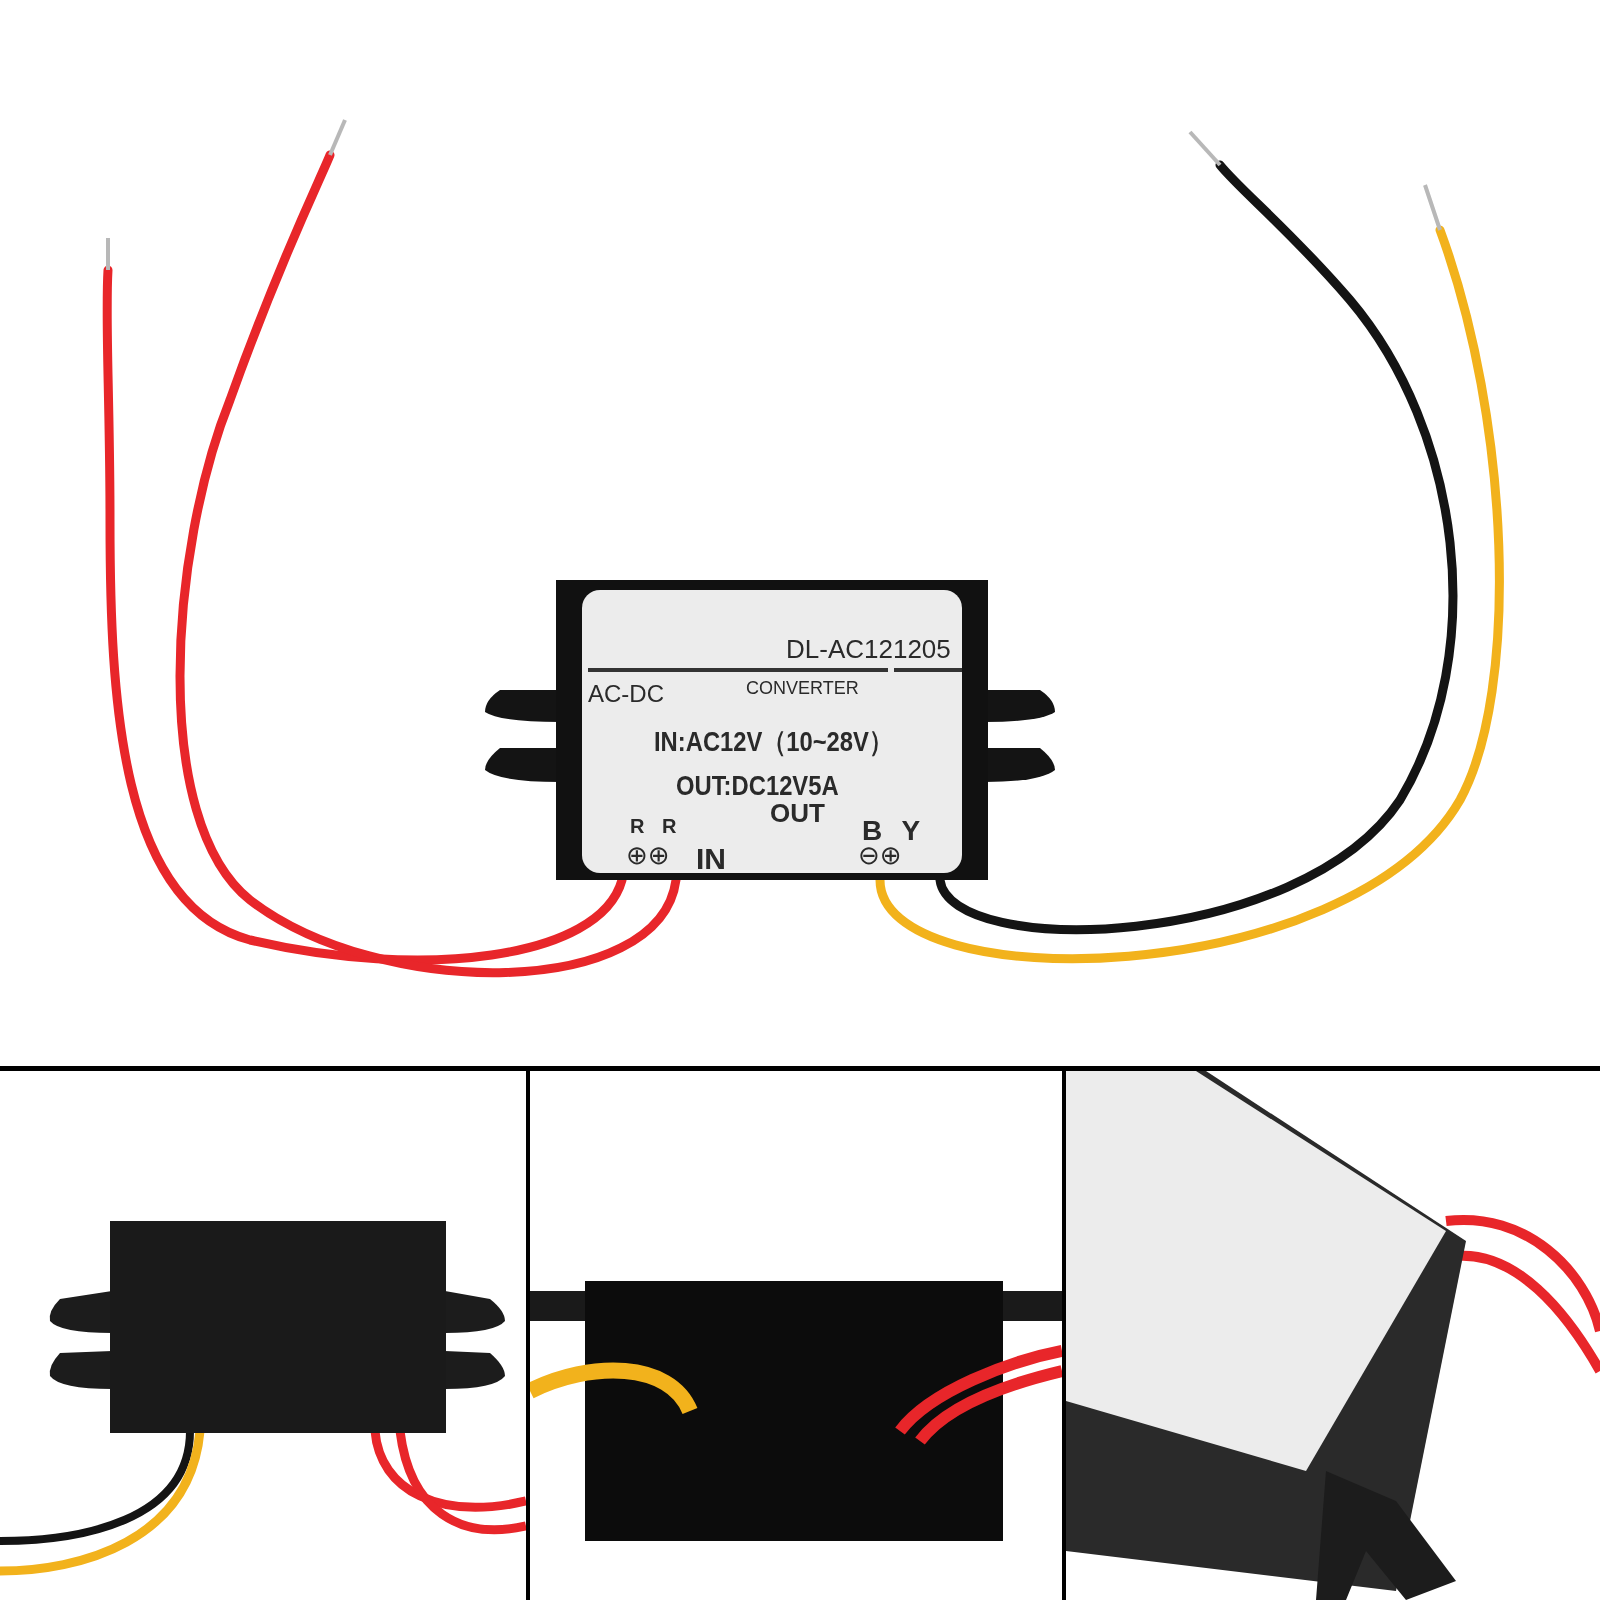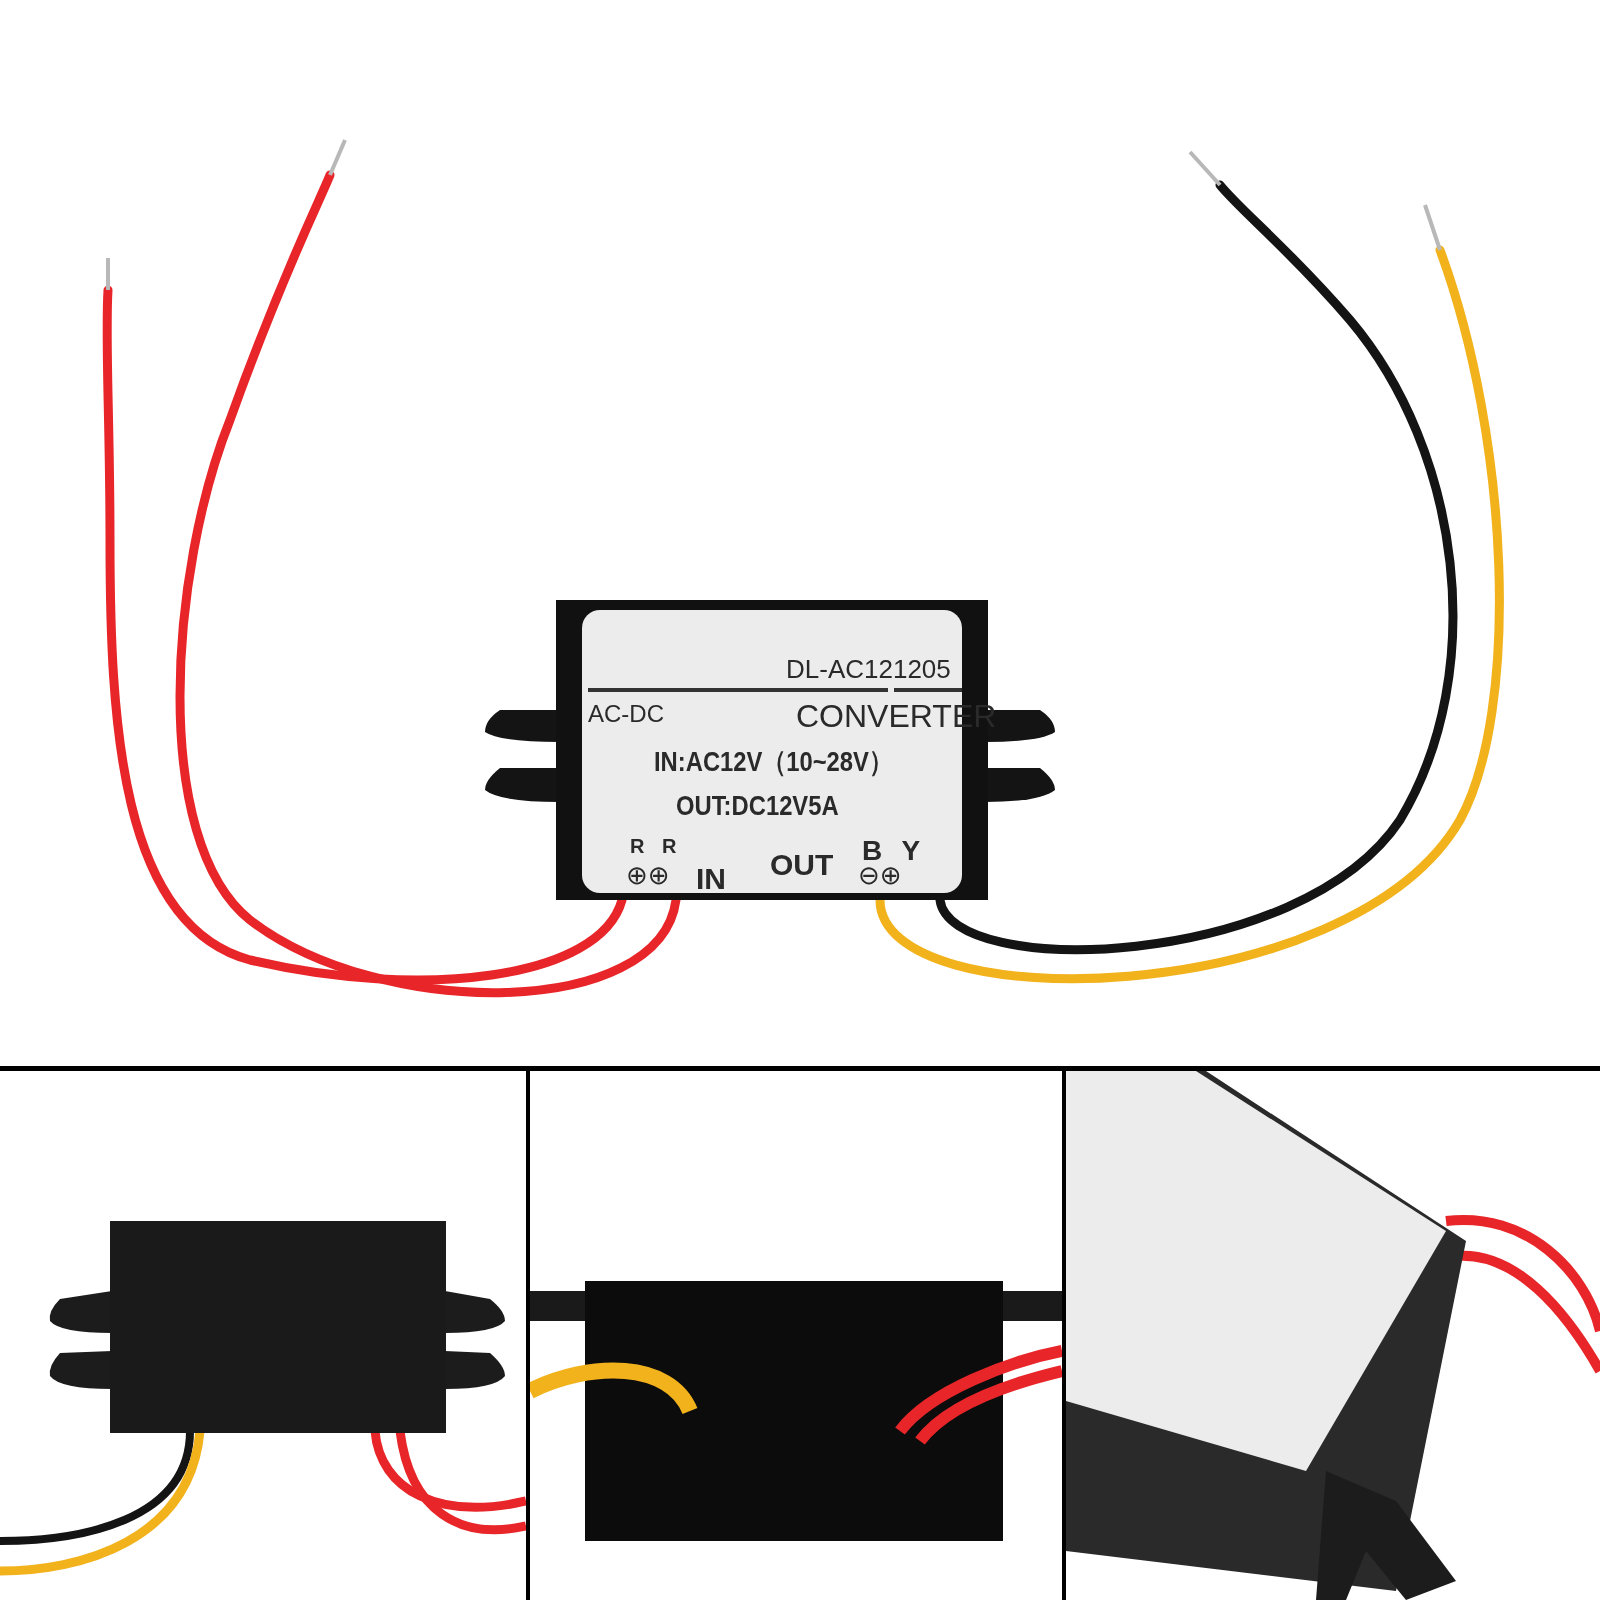--- a/index.html
+++ b/index.html
@@ -6,21 +6,21 @@
   body{width:1600px;height:1600px;position:relative;overflow:hidden;font-family:"Liberation Sans",sans-serif;}
   .abs{position:absolute;}
   svg{position:absolute;left:0;top:0;}
   .label-text{position:absolute;color:#2a2a2a;font-family:"Liberation Sans",sans-serif;white-space:nowrap;}
   .divider-h{position:absolute;left:0;top:1066px;width:1600px;height:5px;background:#000;}
   .divider-v{position:absolute;top:1066px;width:4px;height:534px;background:#000;}
 </style>
 </head>
 <body>
 
-<div class="abs" style="left:0;top:0;width:1600px;height:1060px;margin-top:20px;">
+<div class="abs" style="left:0;top:0;width:1600px;height:1060px;">
   <svg width="1600" height="1060">
 
     <path d="M622,880 C600,960 420,980 250,940 C120,905 110,700 110,520 C110,400 105,320 108,270" fill="none" stroke="#e8262a" stroke-width="9" stroke-linecap="round"></path>
     <path d="M108,270 L108,238" stroke="#b8b8b8" stroke-width="4"></path>
 
     <path d="M676,880 C660,1000 380,1000 250,900 C150,820 170,550 230,400 C280,260 320,180 330,155" fill="none" stroke="#e8262a" stroke-width="9" stroke-linecap="round"></path>
     <path d="M330,155 L345,120" stroke="#b8b8b8" stroke-width="4"></path>
 
     <path d="M940,880 C950,960 1300,950 1400,800 C1490,650 1460,430 1350,300 C1290,230 1240,190 1220,165" fill="none" stroke="#141414" stroke-width="9" stroke-linecap="round"></path>
     <path d="M1220,165 L1190,132" stroke="#b8b8b8" stroke-width="4"></path>
@@ -35,28 +35,28 @@
 
     <rect x="556" y="580" width="432" height="300" fill="#111"></rect>
 
     <rect x="582" y="590" width="380" height="283" rx="18" fill="#ececec"></rect>
     <line x1="588" y1="670" x2="888" y2="670" stroke="#333" stroke-width="4"></line>
     <line x1="894" y1="670" x2="962" y2="670" stroke="#333" stroke-width="4"></line>
   </svg>
 
   <div class="label-text" style="left:786px;top:634px;font-size:26px;">DL-AC121205</div>
   <div class="label-text" style="left:588px;top:680px;font-size:24px;">AC-DC</div>
-  <div class="label-text" style="left:796px;top:678px;font-size:32px;">CONVERTER</div>
+  <div class="label-text" style="left:746px;top:678px;font-size:18px;">CONVERTER</div>
   <div class="label-text" style="left:654px;top:723px;font-size:28px;font-weight:bold;transform:scaleX(0.85);transform-origin:left;">IN:AC12V（10~28V）</div>
   <div class="label-text" style="left:676px;top:770px;font-size:28px;font-weight:bold;transform:scaleX(0.85);transform-origin:left;">OUT:DC12V5A</div>
   <div class="label-text" style="left:630px;top:815px;font-size:20px;font-weight:bold;letter-spacing:6px;">R R</div>
   <div class="label-text" style="left:862px;top:815px;font-size:28px;font-weight:bold;letter-spacing:6px;">B Y</div>
   <div class="label-text" style="left:626px;top:840px;font-size:26px;">⊕⊕</div>
   <div class="label-text" style="left:696px;top:842px;font-size:30px;font-weight:bold;">IN</div>
-  <div class="label-text" style="left:770px;top:828px;font-size:30px;font-weight:bold;">OUT</div>
+  <div class="label-text" style="left:770px;top:798px;font-size:26px;font-weight:bold;">OUT</div>
   <div class="label-text" style="left:858px;top:840px;font-size:26px;">⊖⊕</div>
 </div>
 
 <div class="divider-h"></div>
 <div class="divider-v" style="left:526px;"></div>
 <div class="divider-v" style="left:1062px;"></div>
 
 <div class="abs" style="left:0;top:1071px;width:526px;height:529px;overflow:hidden;">
   <svg width="526" height="529">
     <path d="M190,360 C190,450 80,470 0,470" fill="none" stroke="#141414" stroke-width="8"></path>

